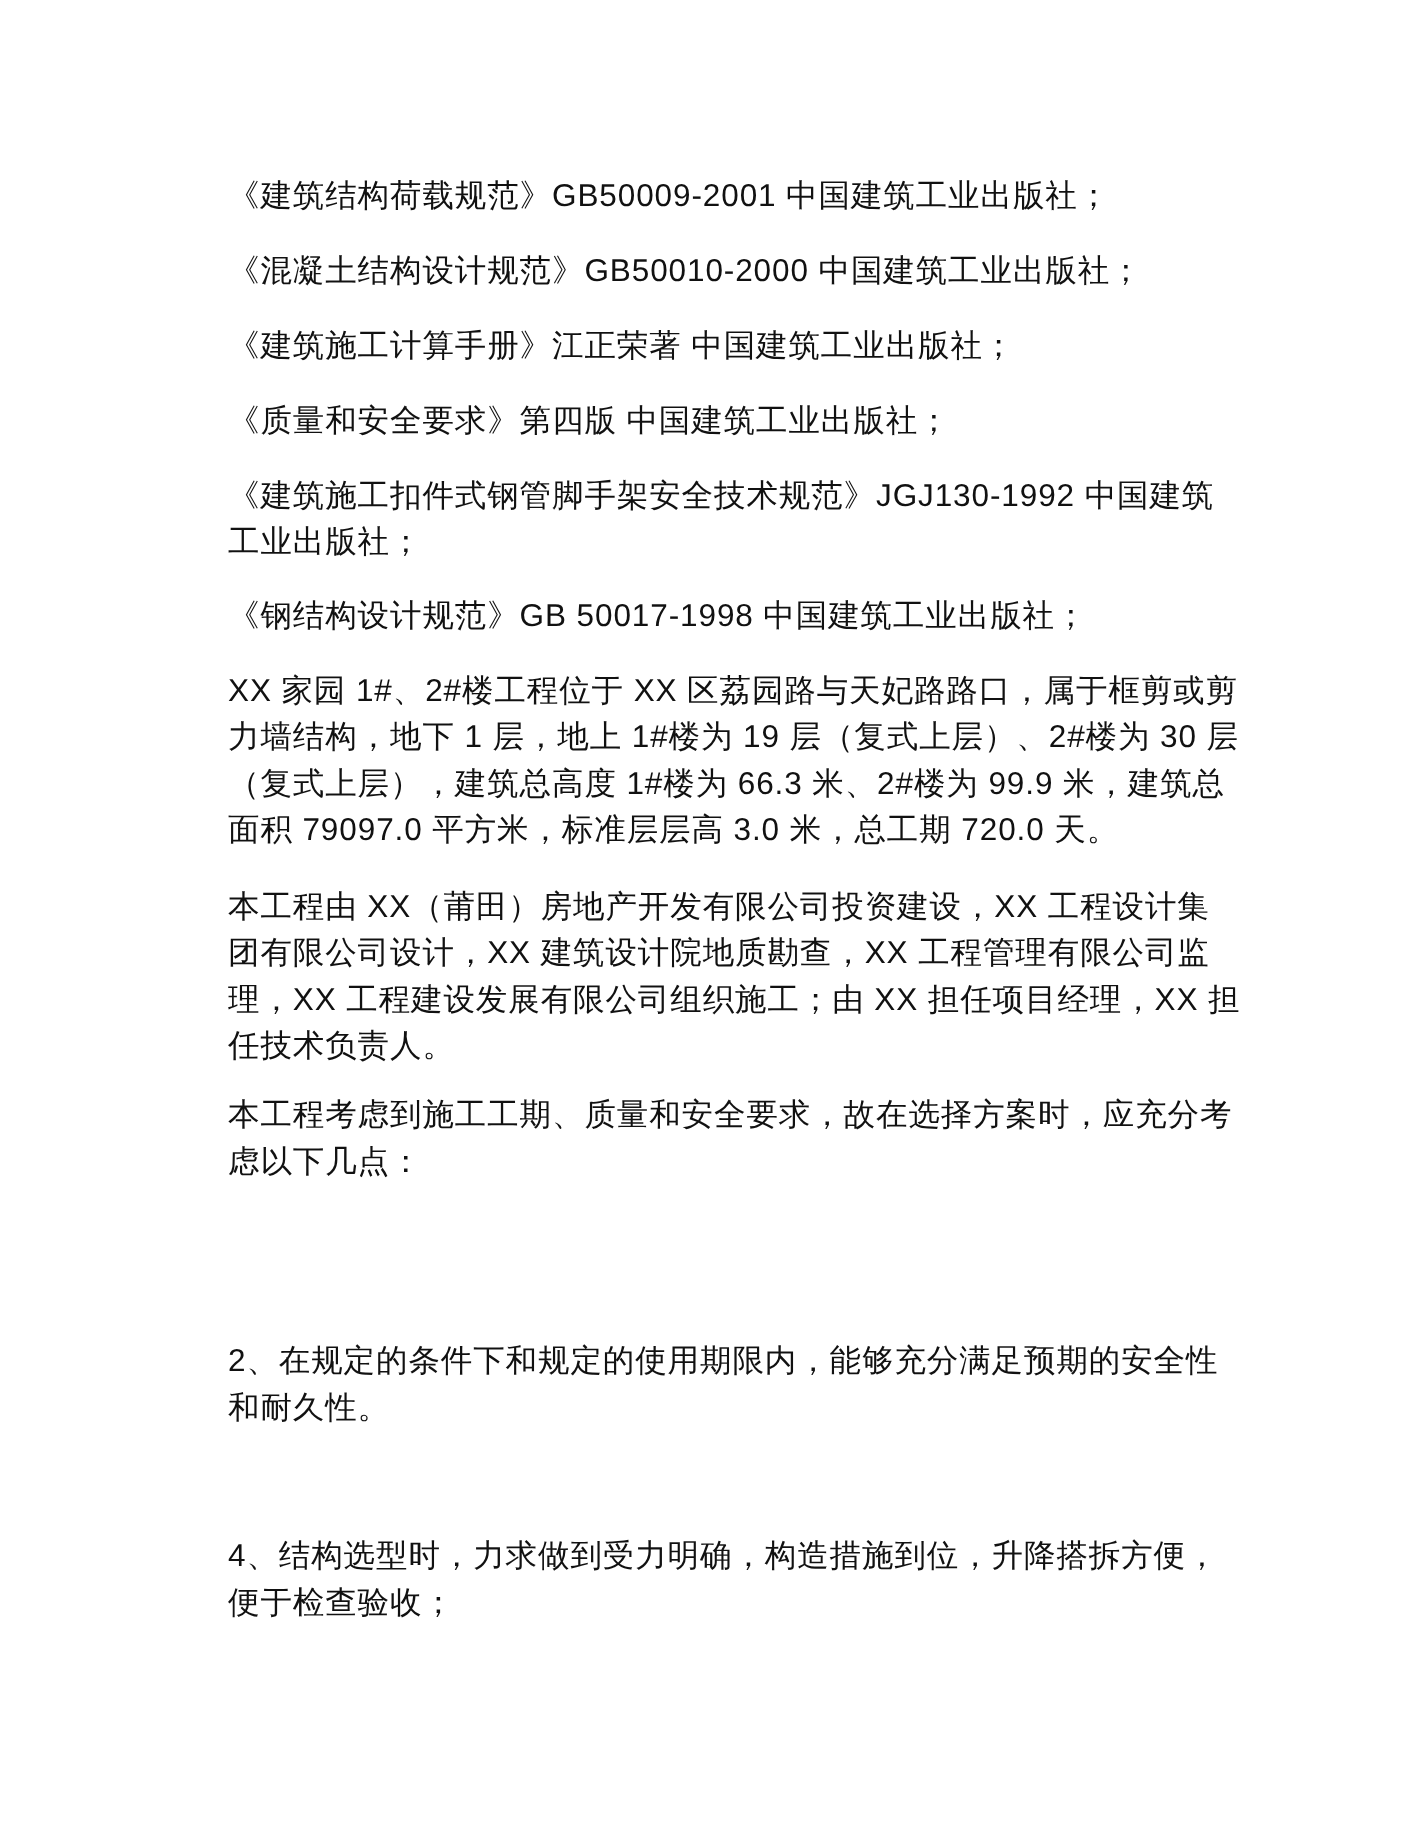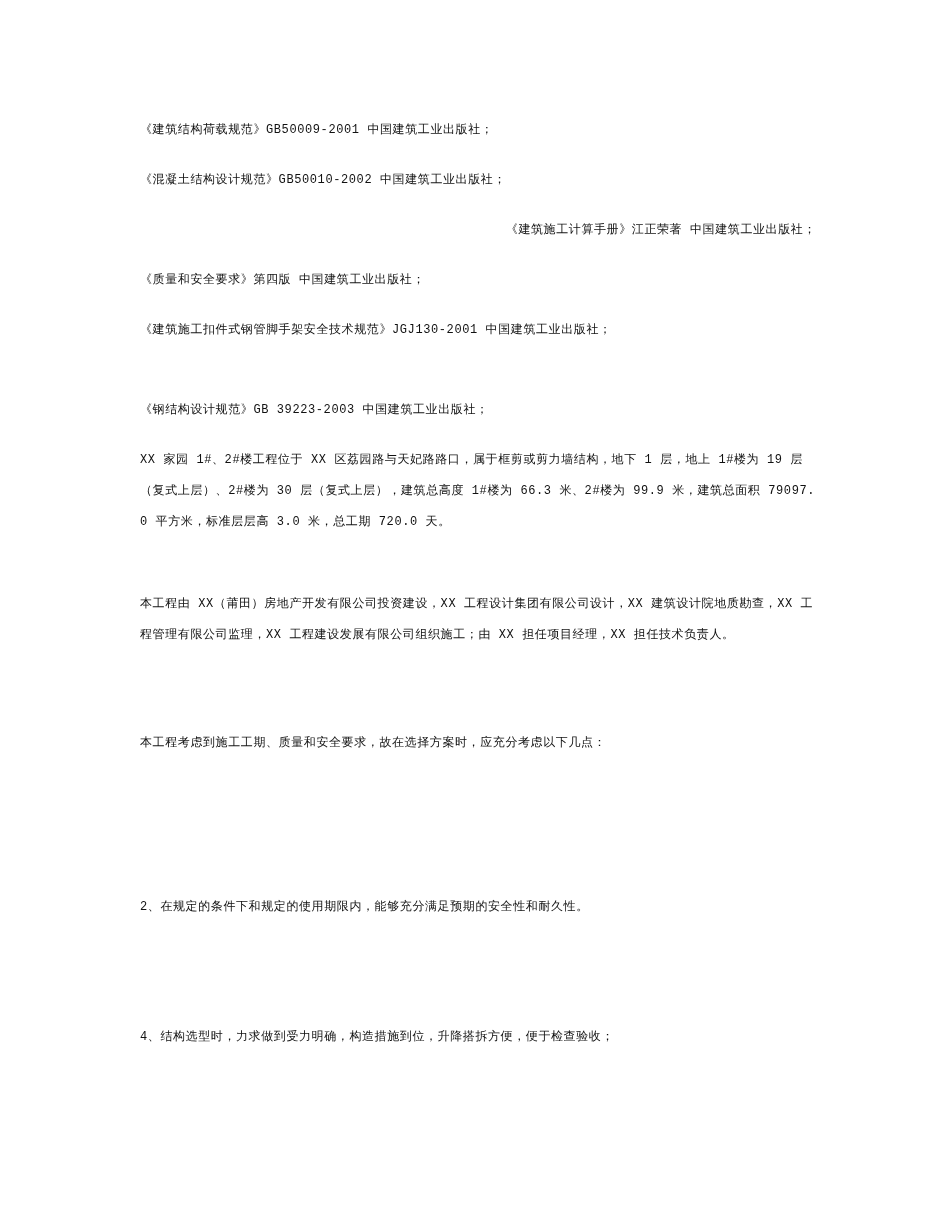--- a/index.html
+++ b/index.html
@@ -2,39 +2,39 @@
 <html><head>
   <meta charset="utf-8">
   <style>
     html, body { margin: 0; padding: 0; background: #ffffff; }
     body { width: 950px; height: 1230px; position: relative; overflow: hidden; }
     .page {
       position: absolute; left: 0; top: 0; width: 950px; height: 1230px; background: #ffffff;
     }
     .para {
       position: absolute;
-      left: 140px;
+      left: 152px;
       width: 676px;
-      font-family: Liberation Mono, monospace;
-      font-size: 12px;
+      font-family: Liberation Sans, sans-serif;
+      font-size: 21px;
       line-height: 31px;
       letter-spacing: 0.6px;
       color: #111111;
       margin: 0;
       word-break: break-all;
     }
   </style>
 </head>
 <body>
 
 <div class="page">
   <p class="para" style="top:115px;">《建筑结构荷载规范》GB50009-2001 中国建筑工业出版社；</p>
-  <p class="para" style="top:165px;">《混凝土结构设计规范》GB50010-2002 中国建筑工业出版社；</p>
-  <p class="para" style="top:215px;text-align:right;">《建筑施工计算手册》江正荣著 中国建筑工业出版社；</p>
+  <p class="para" style="top:165px;">《混凝土结构设计规范》GB50010-2000 中国建筑工业出版社；</p>
+  <p class="para" style="top:215px;">《建筑施工计算手册》江正荣著 中国建筑工业出版社；</p>
   <p class="para" style="top:265px;">《质量和安全要求》第四版 中国建筑工业出版社；</p>
-  <p class="para" style="top:315px;">《建筑施工扣件式钢管脚手架安全技术规范》JGJ130-2001 中国建筑工业出版社；</p>
-  <p class="para" style="top:395px;">《钢结构设计规范》GB 39223-2003 中国建筑工业出版社；</p>
+  <p class="para" style="top:315px;">《建筑施工扣件式钢管脚手架安全技术规范》JGJ130-1992 中国建筑工业出版社；</p>
+  <p class="para" style="top:395px;">《钢结构设计规范》GB 50017-1998 中国建筑工业出版社；</p>
   <p class="para" style="top:445px;">XX 家园 1#、2#楼工程位于 XX 区荔园路与天妃路路口，属于框剪或剪力墙结构，地下 1 层，地上 1#楼为 19 层（复式上层）、2#楼为 30 层（复式上层），建筑总高度 1#楼为 66.3 米、2#楼为 99.9 米，建筑总面积 79097.0 平方米，标准层层高 3.0 米，总工期 720.0 天。</p>
   <p class="para" style="top:589px;">本工程由 XX（莆田）房地产开发有限公司投资建设，XX 工程设计集团有限公司设计，XX 建筑设计院地质勘查，XX 工程管理有限公司监理，XX 工程建设发展有限公司组织施工；由 XX 担任项目经理，XX 担任技术负责人。</p>
   <p class="para" style="top:728px;">本工程考虑到施工工期、质量和安全要求，故在选择方案时，应充分考虑以下几点：</p>
   <p class="para" style="top:892px;">2、在规定的条件下和规定的使用期限内，能够充分满足预期的安全性和耐久性。</p>
   <p class="para" style="top:1022px;">4、结构选型时，力求做到受力明确，构造措施到位，升降搭拆方便，便于检查验收；</p>
 </div>
 
 </body></html>

